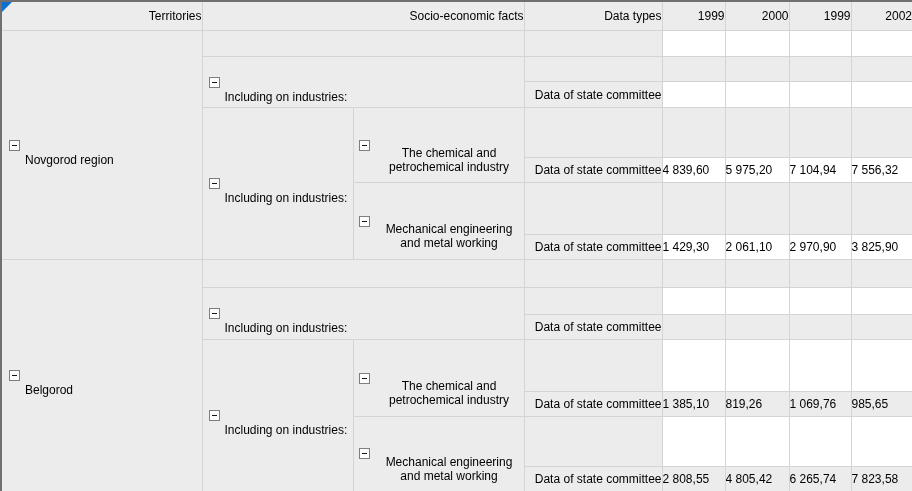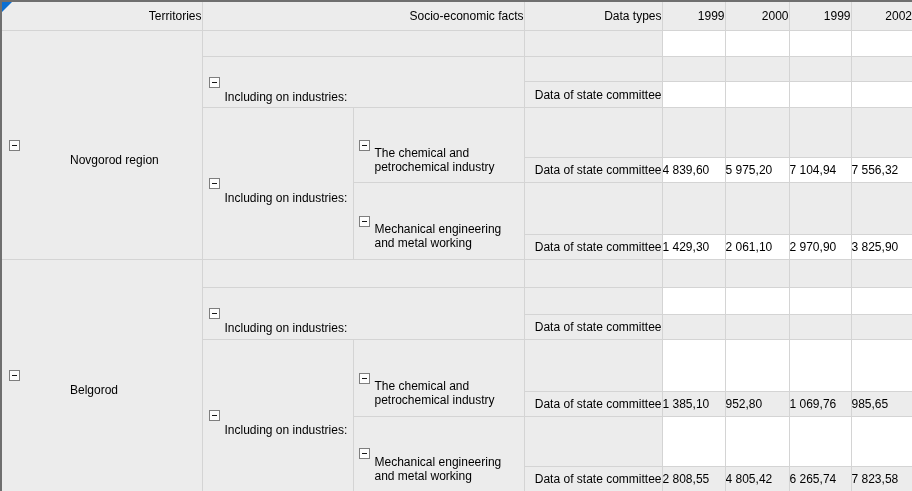--- a/index.html
+++ b/index.html
@@ -29,39 +29,39 @@
   th.corner-host{position:relative;}
   .corner{
     position:absolute;top:0;left:0;width:0;height:0;
     border-top:10px solid #0b6fd2;
     border-right:10px solid transparent;
   }
   td.w{background:#ffffff;}
   td.num{text-align:left;padding-right:8px;white-space:nowrap;}
   td.dtc{text-align:right;}
   .tree{display:flex;align-items:center;}
-  .pad7{padding-left:7px;gap:45px;}
+  .pad7{padding-left:7px;}
   .pad6{padding-left:6px;}
   .pad5{padding-left:5px;}
   .exp{
     flex:0 0 auto;
     width:11px;height:11px;
     box-sizing:border-box;
     border:1px solid #7e7e7e;
     background:#fdfdfd;
     position:relative;
     margin-right:5px;
   }
   .exp::after{
     content:"";
     position:absolute;
     left:2px;right:2px;top:4px;height:1px;
     background:#141414;
   }
-  .lbl{line-height:1.18;text-align:left;margin-top:30px;}
+  .lbl{line-height:1.18;text-align:center;margin-top:30px;}
 </style>
 </head>
 <body>
 
 <table class="grid">
   <colgroup>
     <col style="width:201px">
       <col style="width:151px">
       <col style="width:171px">
     <col style="width:138px">
@@ -237,21 +237,21 @@
     <td class="w"></td>
     <td class="w"></td>
     <td class="w"></td>
     <td class="w"></td>
   </tr>
   <tr style="height:25px">
     <td class="dtc">
       <span>Data of state committee</span>
     </td>
     <td class="num">1 385,10</td>
-    <td class="num">952,80</td>
+    <td class="num">819,26</td>
     <td class="num">1 069,76</td>
     <td class="num">985,65</td>
   </tr>
   <tr style="height:50px">
     <td rowspan="2">
       <div class="tree pad5">
         <span class="exp"></span>
         <span class="lbl">Mechanical engineering and metal working</span>
       </div>
     </td>

